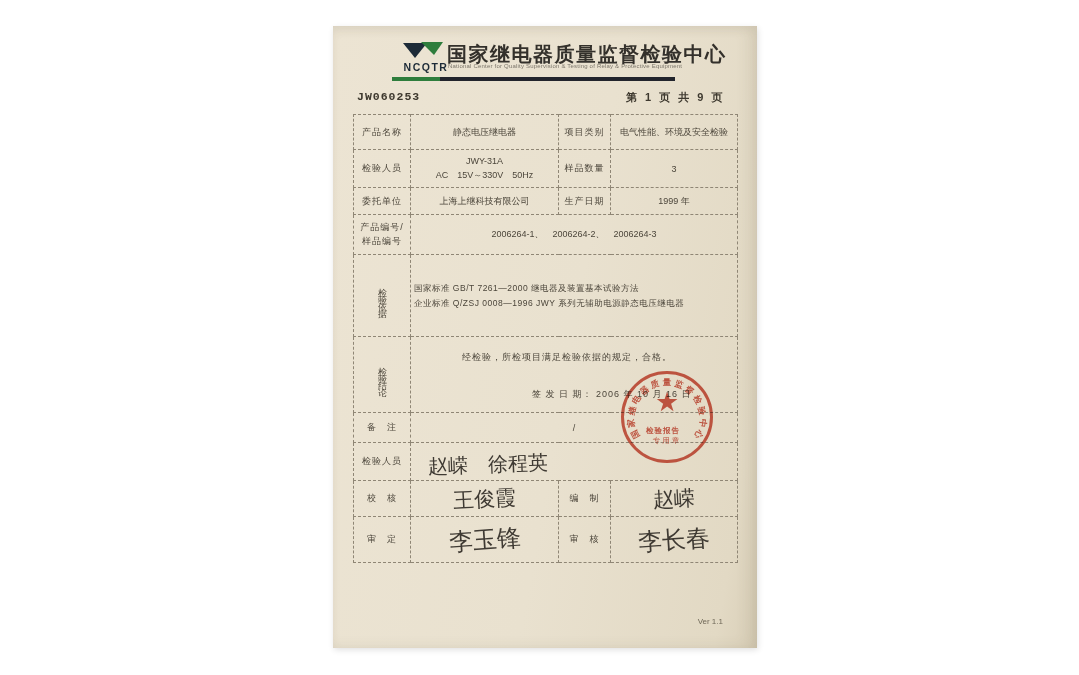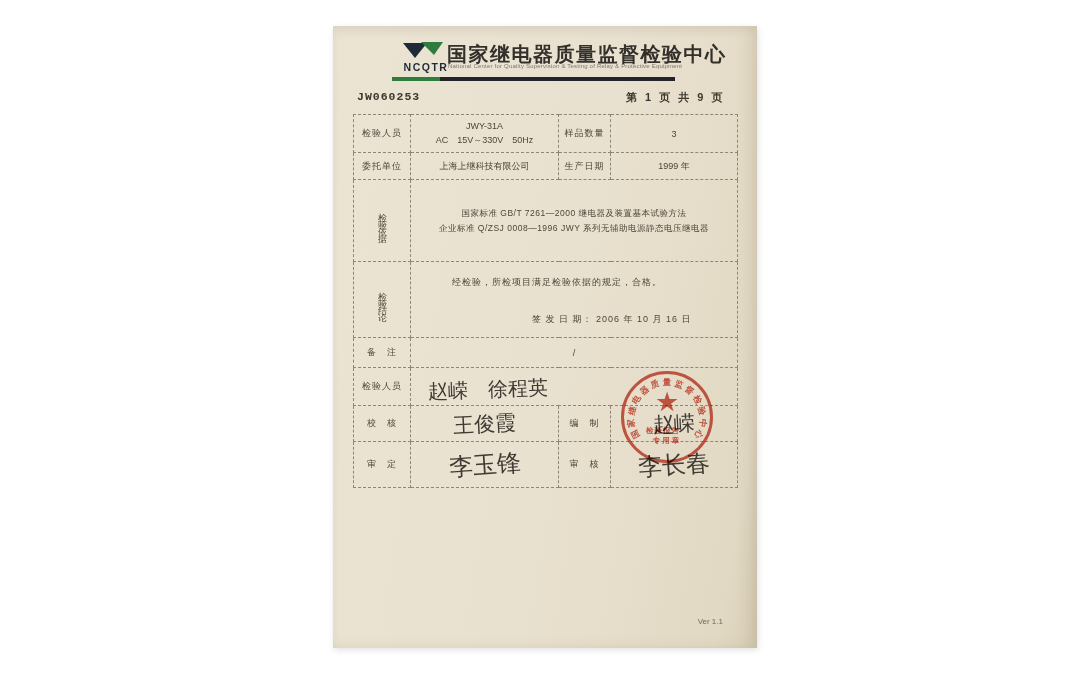--- a/index.html
+++ b/index.html
@@ -52,42 +52,42 @@
   td.val-left { text-align: left; }
   .r1 { height: 35px; } .r2 { height: 38px; } .r3 { height: 27px; }
   .r4 { height: 35px; } .r5 { height: 40px; } .r6 { height: 82px; }
   .r7 { height: 76px; } .r8 { height: 30px; } .r9 { height: 38px; }
   .r10 { height: 36px; } .r11 { height: 46px; }
 
   .two-line { line-height: 1.55; }
   .vert { writing-mode: vertical-rl; text-orientation: upright;
     letter-spacing: 7px; margin: 0 auto; display: inline-block; }
 
-  .basis-lines { text-align: center; line-height: 1.7; font-size: 8.5px; letter-spacing: 0.5px; }
+  .basis-lines { text-align: left; line-height: 1.7; font-size: 8.5px; letter-spacing: 0.5px; }
 
   .conclusion-cell { vertical-align: top !important; }
-  .conclusion-statement { margin: 12px 0 0 38px; font-size: 9px; letter-spacing: 1px; }
+  .conclusion-statement { margin: 12px 0 0 48px; font-size: 9px; letter-spacing: 1px; }
   .sign-date { margin: 24px 0 0 118px; font-size: 9px; letter-spacing: 1px; white-space: nowrap; }
 
   .handwrite { font-family: "DejaVu Serif", serif; color: #3f3a33; white-space: nowrap; }
   .sig-inspectors { font-size: 20px; transform: rotate(-2deg); margin-left: 14px; }
   .sig-mid { font-size: 21px; transform: rotate(-3deg); display: inline-block; }
   .sig-big { font-size: 24px; transform: rotate(-4deg); display: inline-block; }
   td.sig-cell { overflow: visible; }
 
   
   .stamp { position: absolute; left: 288px; top: 345px; width: 92px; height: 92px;
     z-index: 5; opacity: 0.88; mix-blend-mode: multiply; pointer-events: none; }
   .stamp-ring { position: absolute; inset: 0; border: 3px solid #cc4a38; border-radius: 50%; }
   .stamp-star { position: absolute; left: 0; right: 0; top: 18px; text-align: center;
     font-size: 27px; color: #cc4a38; line-height: 1; }
   .stamp-line1 { position: absolute; left: 0; right: 8px; top: 55px; text-align: center;
     font-size: 7.5px; letter-spacing: 1px; color: #cc4a38; font-weight: bold; }
   .stamp-line2 { position: absolute; left: 0; right: 0; top: 65px; text-align: center;
-    font-size: 7.5px; letter-spacing: 2px; color: #cc4a38; font-weight: bold; }
+    font-size: 7.5px; letter-spacing: 2px; color: #cc4a38; font-weight: normal; }
   .stamp-arc-char { position: absolute; font-size: 8.5px; font-weight: bold; color: #cc4a38;
     width: 10px; text-align: center; }
 
   .version { position: absolute; right: 34px; bottom: 22px; font-size: 8px; color: #6f6858; }
 </style>
 </head>
 <body>
 
 <div class="paper">
 
@@ -109,39 +109,52 @@
 
   <table class="report">
     <colgroup>
         <col style="width:57px">
         <col style="width:148px">
         <col style="width:52px">
         <col style="width:127px">
       </colgroup>
 
     <tbody>
+        <tr class="r1">
+      <td class="lbl">产品名称</td>
+      <td class="val">静态电压继电器</td>
+      <td class="lbl">项目类别</td>
+      <td class="val">电气性能、环境及安全检验</td>
+    </tr>
 
     <tr class="r2">
       <td class="lbl">检验人员</td>
       <td class="val two-line">
         <div>JWY-31A</div>
         <div>AC　15V～330V　50Hz</div>
       </td>
       <td class="lbl">样品数量</td>
       <td class="val">3</td>
     </tr>
 
     <tr class="r3">
       <td class="lbl">委托单位</td>
       <td class="val">上海上继科技有限公司</td>
       <td class="lbl">生产日期</td>
       <td class="val">1999 年</td>
     </tr>
 
 
+    <tr class="r5">
+      <td class="lbl two-line">
+        <div>产品编号/</div>
+        <div>样品编号</div>
+      </td>
+      <td class="val" colspan="3">2006264-1、　2006264-2、　2006264-3</td>
+    </tr>
 
     <tr class="r6">
       <td class="lbl">
         <span class="vert">检验依据</span>
       </td>
       <td colspan="3">
         <div class="basis-lines">
           <div>国家标准 GB/T 7261—2000 继电器及装置基本试验方法</div>
           <div>企业标准 Q/ZSJ 0008—1996 JWY 系列无辅助电源静态电压继电器</div>
         </div>

